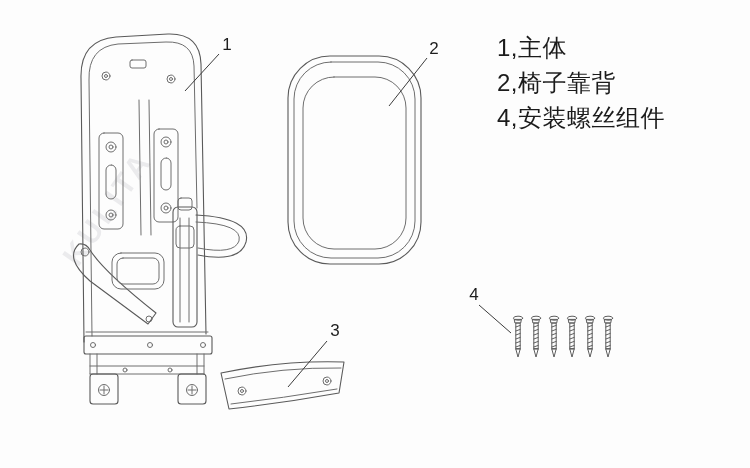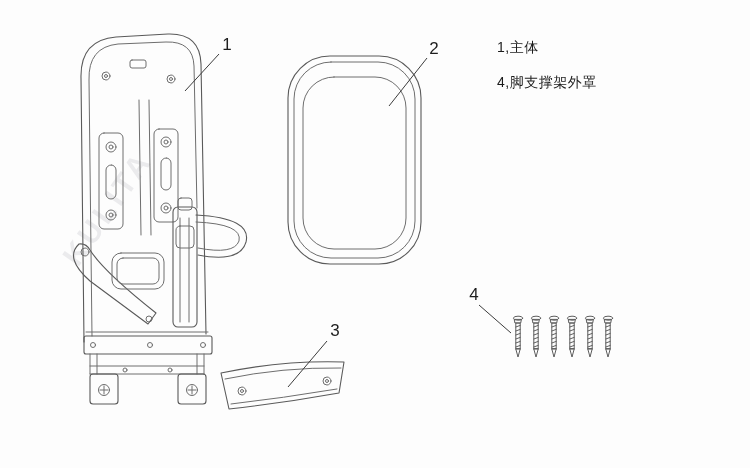--- a/index.html
+++ b/index.html
@@ -31,21 +31,21 @@
   }
   .screw-part { fill: none; stroke: #5d5d5d; stroke-width: 1; stroke-linecap: round; }
 
   .legend {
     position: absolute;
     left: 497px;
     top: 30px;
     color: #1b1b1b;
   }
   .legend-item {
-    font-size: 14px;
+    font-size: 24px;
     line-height: 35px;
     font-weight: 500;
     letter-spacing: 0.5px;
     white-space: nowrap;
   }
 </style>
 </head>
 <body>
 
 <div class="stage">
@@ -171,16 +171,17 @@
     </g>
 
     <text class="callout-num" x="227" y="50" text-anchor="middle">1</text>
     <text class="callout-num" x="434" y="54" text-anchor="middle">2</text>
     <text class="callout-num" x="335" y="336" text-anchor="middle">3</text>
     <text class="callout-num" x="474" y="300" text-anchor="middle">4</text>
   </svg>
 
   <div class="legend">
     <div class="legend-item">1,主体</div>
-    <div class="legend-item">4,脚支撑架外罩</div>
+    <div class="legend-item">2,椅子靠背</div>
+    <div class="legend-item">4,安装螺丝组件</div>
   </div>
 
 </div>
 
 </body></html>

